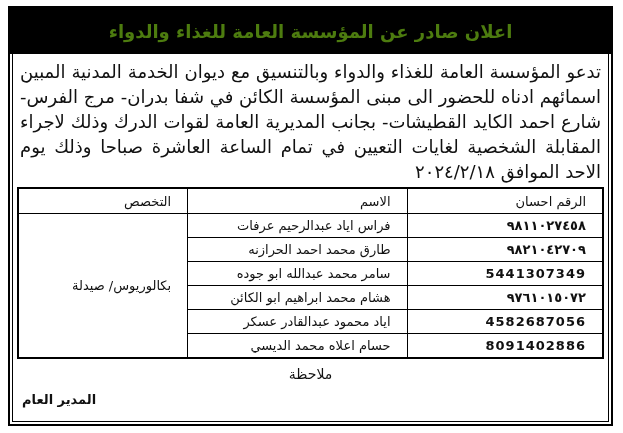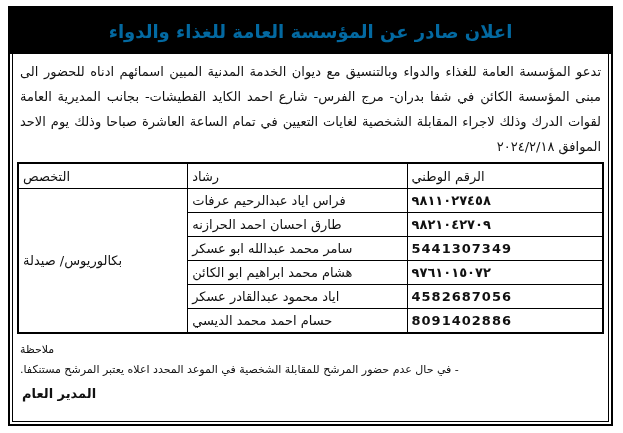--- a/index.html
+++ b/index.html
@@ -31,72 +31,72 @@
   .title-bar {
     position: relative;
     height: 46px;
     background: #000000;
     display: flex;
     align-items: center;
     justify-content: center;
   }
   .title-bar h1 {
     margin: 0;
-    color: #0369a1;
+    color: #4d7c0f;
     font-size: 18px;
     font-weight: bold;
     letter-spacing: 0;
   }
   .intro {
     position: relative;
     margin: 5px 10px 3px 10px;
-    font-size: 13px;
+    font-size: 18px;
     line-height: 25px;
     text-align: justify;
     direction: rtl;
   }
   table.candidates {
     position: relative;
     width: 587px;
     margin: 3px 7px 0 7px;
     border-collapse: collapse;
     border: 2px solid #000;
     table-layout: fixed;
   }
   table.candidates th,
   table.candidates td {
     border: 1px solid #000;
-    text-align: left;
+    text-align: right;
     vertical-align: middle;
     font-size: 13px;
-    padding: 0 4px;
+    padding: 0 16px;
     height: 23px;
     overflow: hidden;
     white-space: nowrap;
   }
   table.candidates th {
     font-weight: normal;
     height: 24px;
   }
   td.spec-cell {
     vertical-align: top;
     padding-top: 3px;
   }
   td.natid-cell {
     font-size: 13px;
     letter-spacing: 1px;
     font-weight: bold;
   }
   .notes {
     position: relative;
     margin: 6px 10px 0 10px;
-    font-size: 11px;
+    font-size: 14px;
     line-height: 19.5px;
     direction: rtl;
-    text-align: left;
+    text-align: center;
   }
   .signature {
     position: relative;
     margin: 7px 10px 0 12px;
     font-size: 13px;
     font-weight: bold;
     text-align: left;
   }
 </style>
 </head>
@@ -112,53 +112,52 @@
   <p class="intro">تدعو المؤسسة العامة للغذاء والدواء وبالتنسيق مع ديوان الخدمة المدنية المبين اسمائهم ادناه للحضور الى مبنى المؤسسة الكائن في شفا بدران- مرج الفرس- شارع احمد الكايد القطيشات- بجانب المديرية العامة لقوات الدرك وذلك لاجراء المقابلة الشخصية لغايات التعيين في تمام الساعة العاشرة صباحا وذلك يوم الاحد الموافق ٢٠٢٤/٢/١٨</p>
 
   <table class="candidates">
     <colgroup>
       <col style="width:33.5%">
       <col style="width:37.5%">
       <col style="width:29%">
     </colgroup>
     <thead>
       <tr>
-        <th>الرقم الوطني</th>
-        <th>رشاد</th>
+        <th>الرقم احسان</th>
+        <th>الاسم</th>
         <th>التخصص</th>
       </tr>
     </thead>
     <tbody>
       <tr>
         <td class="natid-cell">٩٨١١٠٢٧٤٥٨</td>
         <td>فراس اياد عبدالرحيم عرفات</td>
         <td class="spec-cell" rowspan="6">بكالوريوس/ صيدلة</td>
       </tr>
       <tr>
         <td class="natid-cell">٩٨٢١٠٤٢٧٠٩</td>
-        <td>طارق احسان احمد الحرازنه</td>
+        <td>طارق محمد احمد الحرازنه</td>
       </tr>
       <tr>
         <td class="natid-cell">5441307349</td>
-        <td>سامر محمد عبدالله ابو عسكر</td>
+        <td>سامر محمد عبدالله ابو جوده</td>
       </tr>
       <tr>
         <td class="natid-cell">٩٧٦١٠١٥٠٧٢</td>
         <td>هشام محمد ابراهيم ابو الكائن</td>
       </tr>
       <tr>
         <td class="natid-cell">4582687056</td>
         <td>اياد محمود عبدالقادر عسكر</td>
       </tr>
       <tr>
         <td class="natid-cell">8091402886</td>
-        <td>حسام احمد محمد الديسي</td>
+        <td>حسام اعلاه محمد الديسي</td>
       </tr>
     </tbody>
   </table>
 
   <div class="notes">
     <div>ملاحظة</div>
-    <div>- في حال عدم حضور المرشح للمقابلة الشخصية في الموعد المحدد اعلاه يعتبر المرشح مستنكفا.</div>
   </div>
 
   <div class="signature">المدير العام</div>
 </div>
 
 </body></html>

